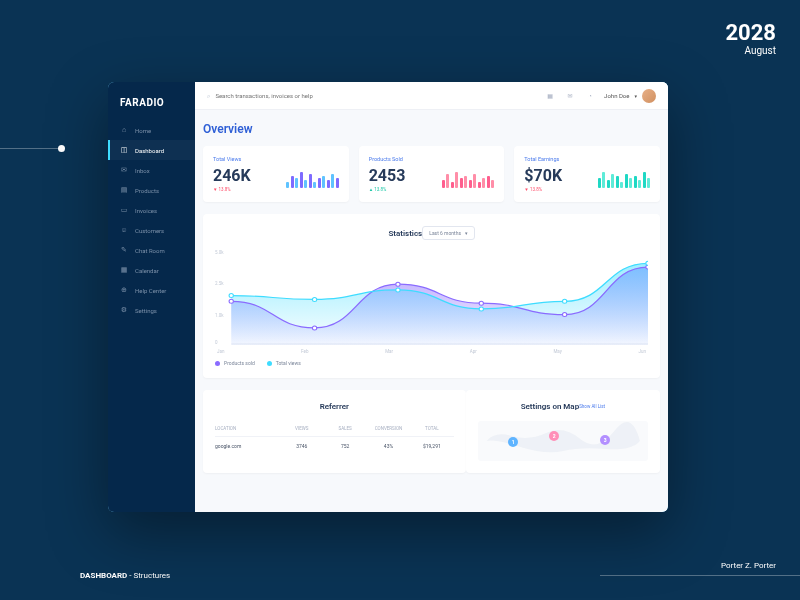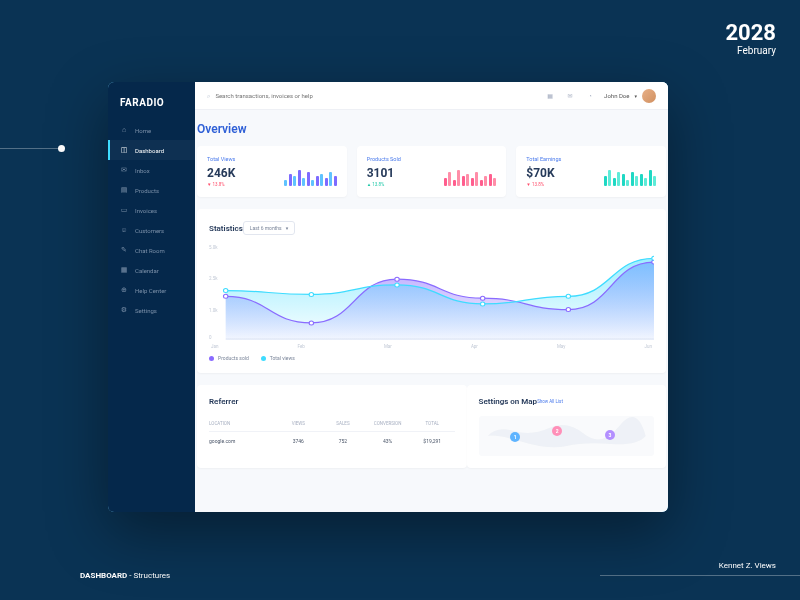--- a/index.html
+++ b/index.html
@@ -20,34 +20,34 @@
 .nav-item.active{color:#fff;background:rgba(255,255,255,.04)}
 .nav-item.active::before{content:'';position:absolute;left:0;top:0;bottom:0;width:2px;background:#3edcff}
 .nav-item .icon{width:8px;height:8px;display:inline-flex;align-items:center;justify-content:center;font-size:7px}
 .main{flex:1;background:#f7f9fc;display:flex;flex-direction:column;font-size:6px}
 .header{height:28px;background:#fff;display:flex;align-items:center;padding:0 12px;gap:8px;border-bottom:1px solid #eef0f5}
 .search{flex:1;display:flex;align-items:center;gap:5px;color:#b8c0d0}
 .search input{border:none;outline:none;font-size:6px;color:#666;flex:1}
 .header-icon{width:12px;height:12px;color:#a0a9bd;display:flex;align-items:center;justify-content:center;cursor:pointer}
 .user{display:flex;align-items:center;gap:5px;color:#555;font-size:6px}
 .avatar{width:14px;height:14px;border-radius:50%;background:linear-gradient(135deg,#e8b088 0%,#d09060 100%)}
-.content{padding:12px 2px;flex:1;overflow:auto}
+.content{padding:12px 8px;flex:1;overflow:auto}
 .page-title{font-size:12px;font-weight:600;color:#2e5fd6;margin-bottom:10px}
 .cards{display:flex;gap:10px;margin-bottom:12px}
 .card{flex:1;background:#fff;border-radius:4px;padding:10px;box-shadow:0 1px 2px rgba(0,0,0,.04)}
 .card-label{font-size:5.5px;color:#4b7bec;margin-bottom:4px}
 .card-row{display:flex;justify-content:space-between;align-items:center}
-.card-val{font-size:12px;font-weight:700;color:#263a5a}
+.card-val{font-size:16px;font-weight:700;color:#263a5a}
 .card-delta{font-size:4.5px;margin-top:2px}
 .delta-down{color:#ff4d6a}
 .delta-up{color:#1fc8a8}
 .mini-bars{display:flex;gap:1.5px;align-items:flex-end;height:18px}
 .mini-bars span{width:3px;border-radius:1px}
 .panel{background:#fff;border-radius:4px;padding:12px;margin-bottom:12px;box-shadow:0 1px 2px rgba(0,0,0,.04)}
-.panel-head{display:flex;justify-content:flex-start;align-items:center;margin-bottom:10px}
+.panel-head{display:flex;justify-content:center;align-items:center;margin-bottom:10px}
 .panel-title{font-size:8px;font-weight:600;color:#263a5a}
 .dropdown{border:1px solid #e2e6ef;border-radius:3px;padding:3px 6px;font-size:5px;color:#7a8599;display:flex;align-items:center;gap:4px;cursor:pointer}
 .chart-area{height:95px;position:relative}
 .chart-area svg{width:100%;height:100%}
 .y-label{position:absolute;left:0;font-size:4.5px;color:#c2c9d6}
 .x-labels{display:flex;justify-content:space-between;margin-top:4px;padding:0 2px;font-size:4.5px;color:#c2c9d6}
 .legend{display:flex;gap:12px;margin-top:6px;font-size:5px;color:#7a8599}
 .legend-item{display:flex;align-items:center;gap:4px}
 .legend-dot{width:5px;height:5px;border-radius:50%}
 .bottom-row{display:flex;}
@@ -61,26 +61,26 @@
 .map-pin{position:absolute;width:10px;height:10px;border-radius:50%;display:flex;align-items:center;justify-content:center;font-size:5px;color:#fff;font-weight:700}
 </style>
 </head>
 <body>
 
 <div class="bg-line"></div>
 <div class="bg-dot"></div>
 <div class="bg-line2"></div>
 <div class="date-label">
   <div class="year">2028</div>
-  <span class="month">February</span>
+  <span class="month">August</span>
 </div>
 <div class="footer-left">
   <b>DASHBOARD</b><span> - Structures</span>
 </div>
-<div class="footer-right">Kennet Z. Views</div>
+<div class="footer-right">Porter Z. Porter</div>
 
 <div class="app">
   <div class="sidebar">
     <div class="logo">FARADIO</div>
     <div id="nav">
         <div class="nav-item">
           <span class="icon">⌂</span>
           <span>Home</span>
         </div>
         <div class="nav-item active">
@@ -159,21 +159,21 @@
                 <span style="height:8px;background:#7e6bff"></span>
                 <span style="height:14px;background:#5fc3ff"></span>
                 <span style="height:10px;background:#7e6bff"></span>
               </div>
             </div>
           </div>
           <div class="card">
             <div class="card-label">Products Sold</div>
             <div class="card-row">
               <div>
-                <div class="card-val">3101</div>
+                <div class="card-val">2453</div>
                 <div class="card-delta delta-up">▲ 13.8%</div>
               </div>
               <div class="mini-bars">
                 <span style="height:8px;background:#ff5e8e"></span>
                 <span style="height:14px;background:#ff8ea8"></span>
                 <span style="height:6px;background:#ff5e8e"></span>
                 <span style="height:16px;background:#ff8ea8"></span>
                 <span style="height:10px;background:#ff5e8e"></span>
                 <span style="height:12px;background:#ff8ea8"></span>
                 <span style="height:8px;background:#ff5e8e"></span>

